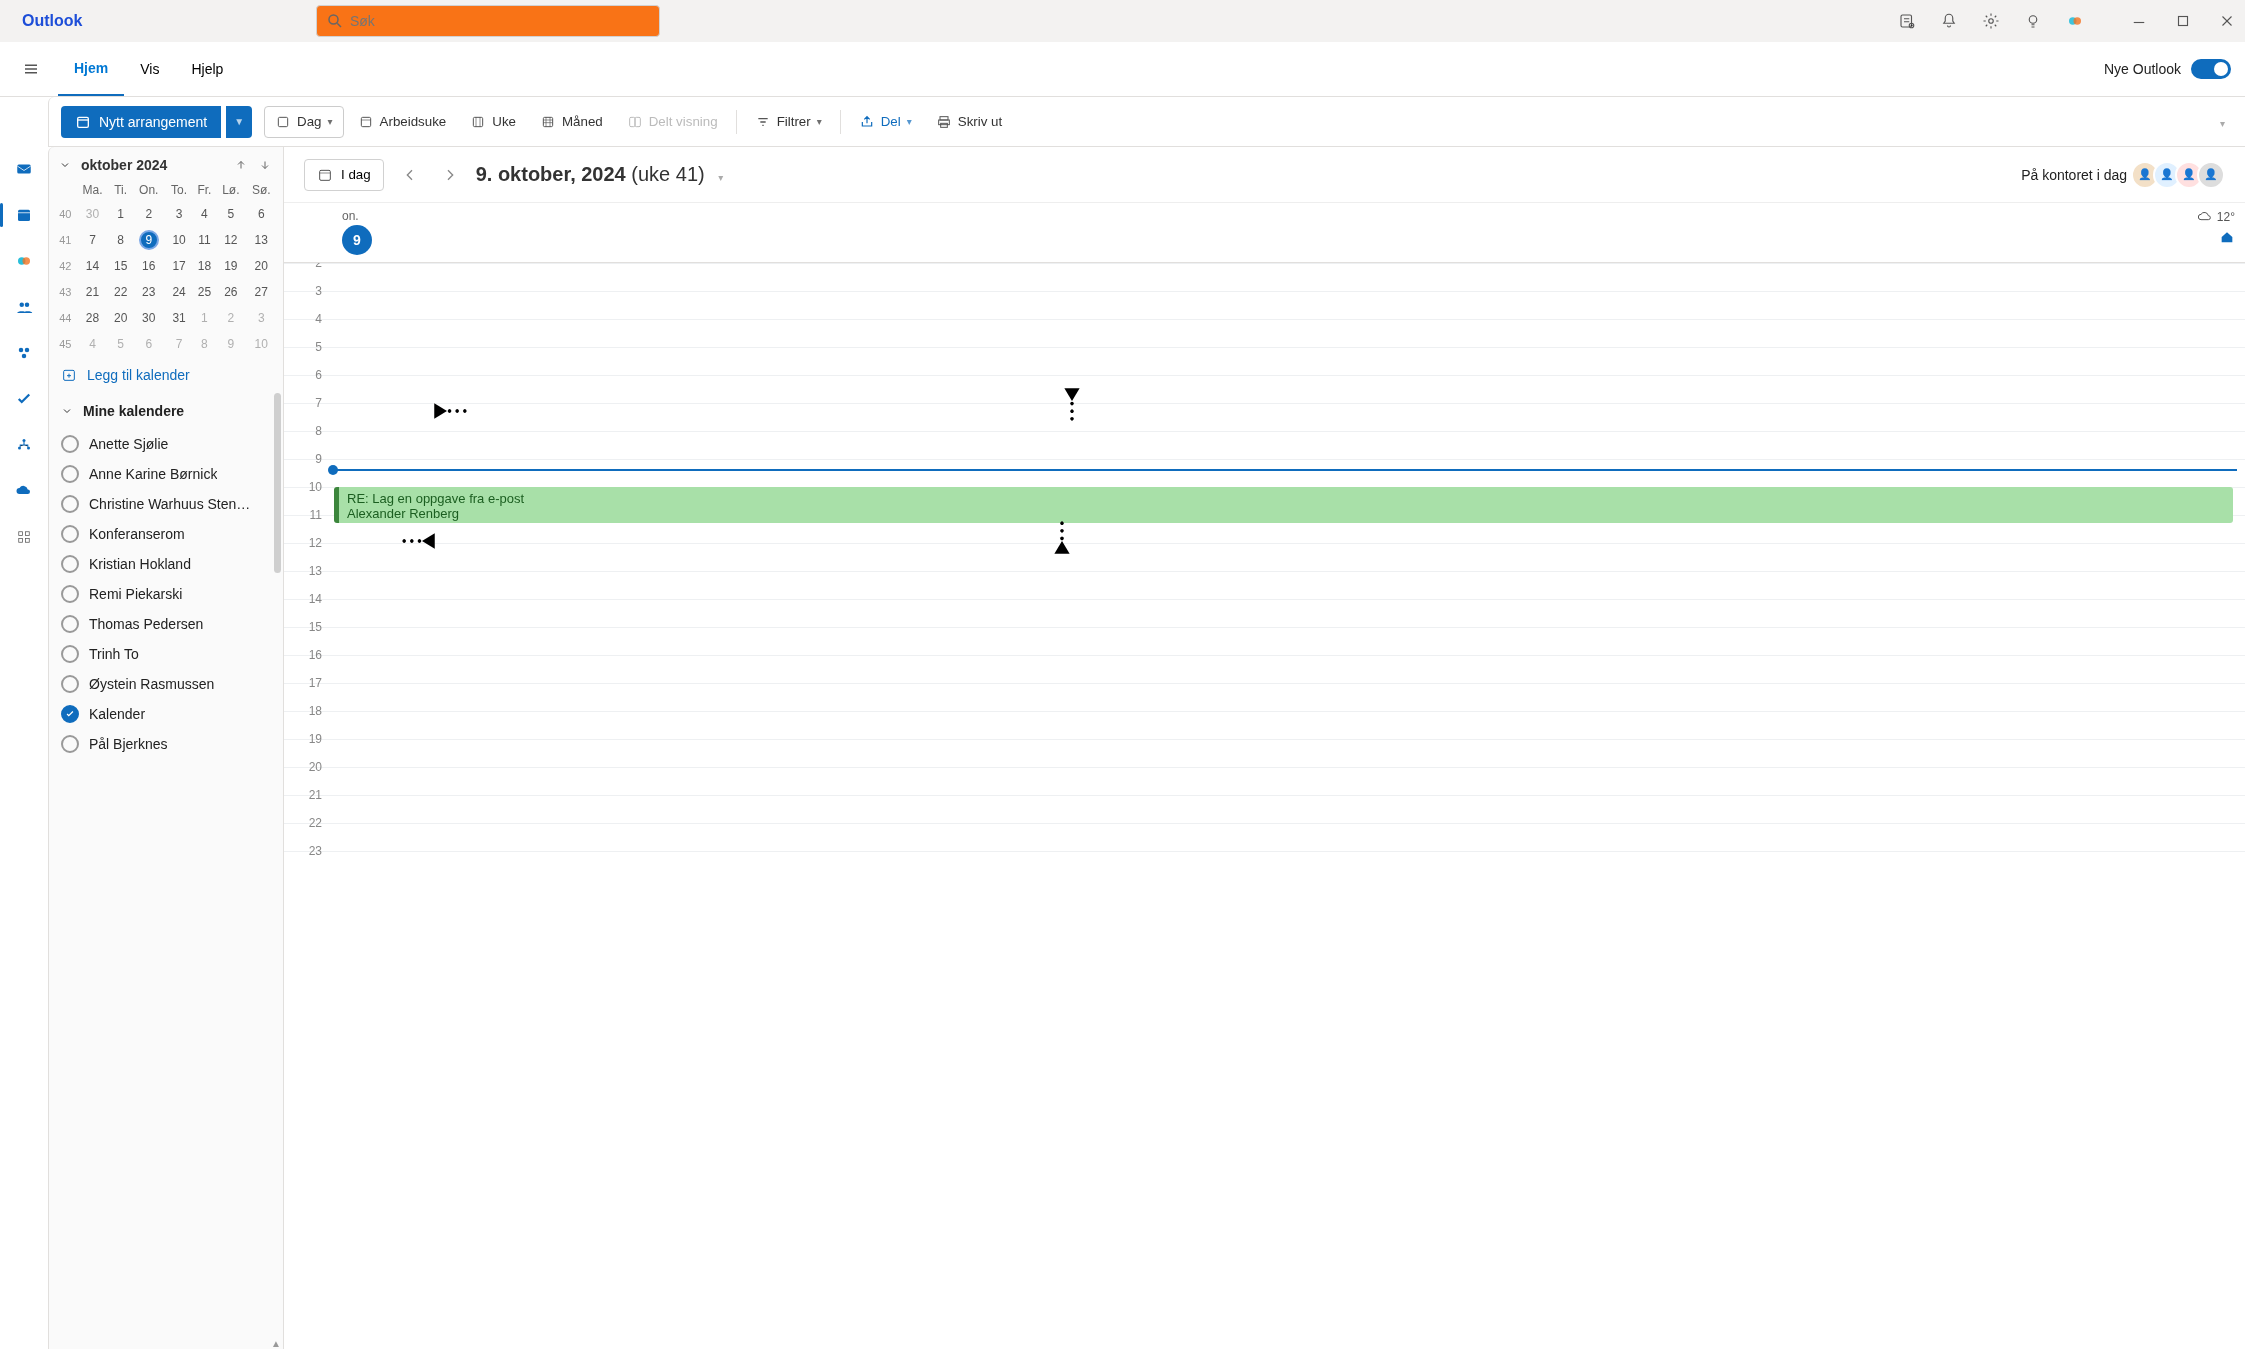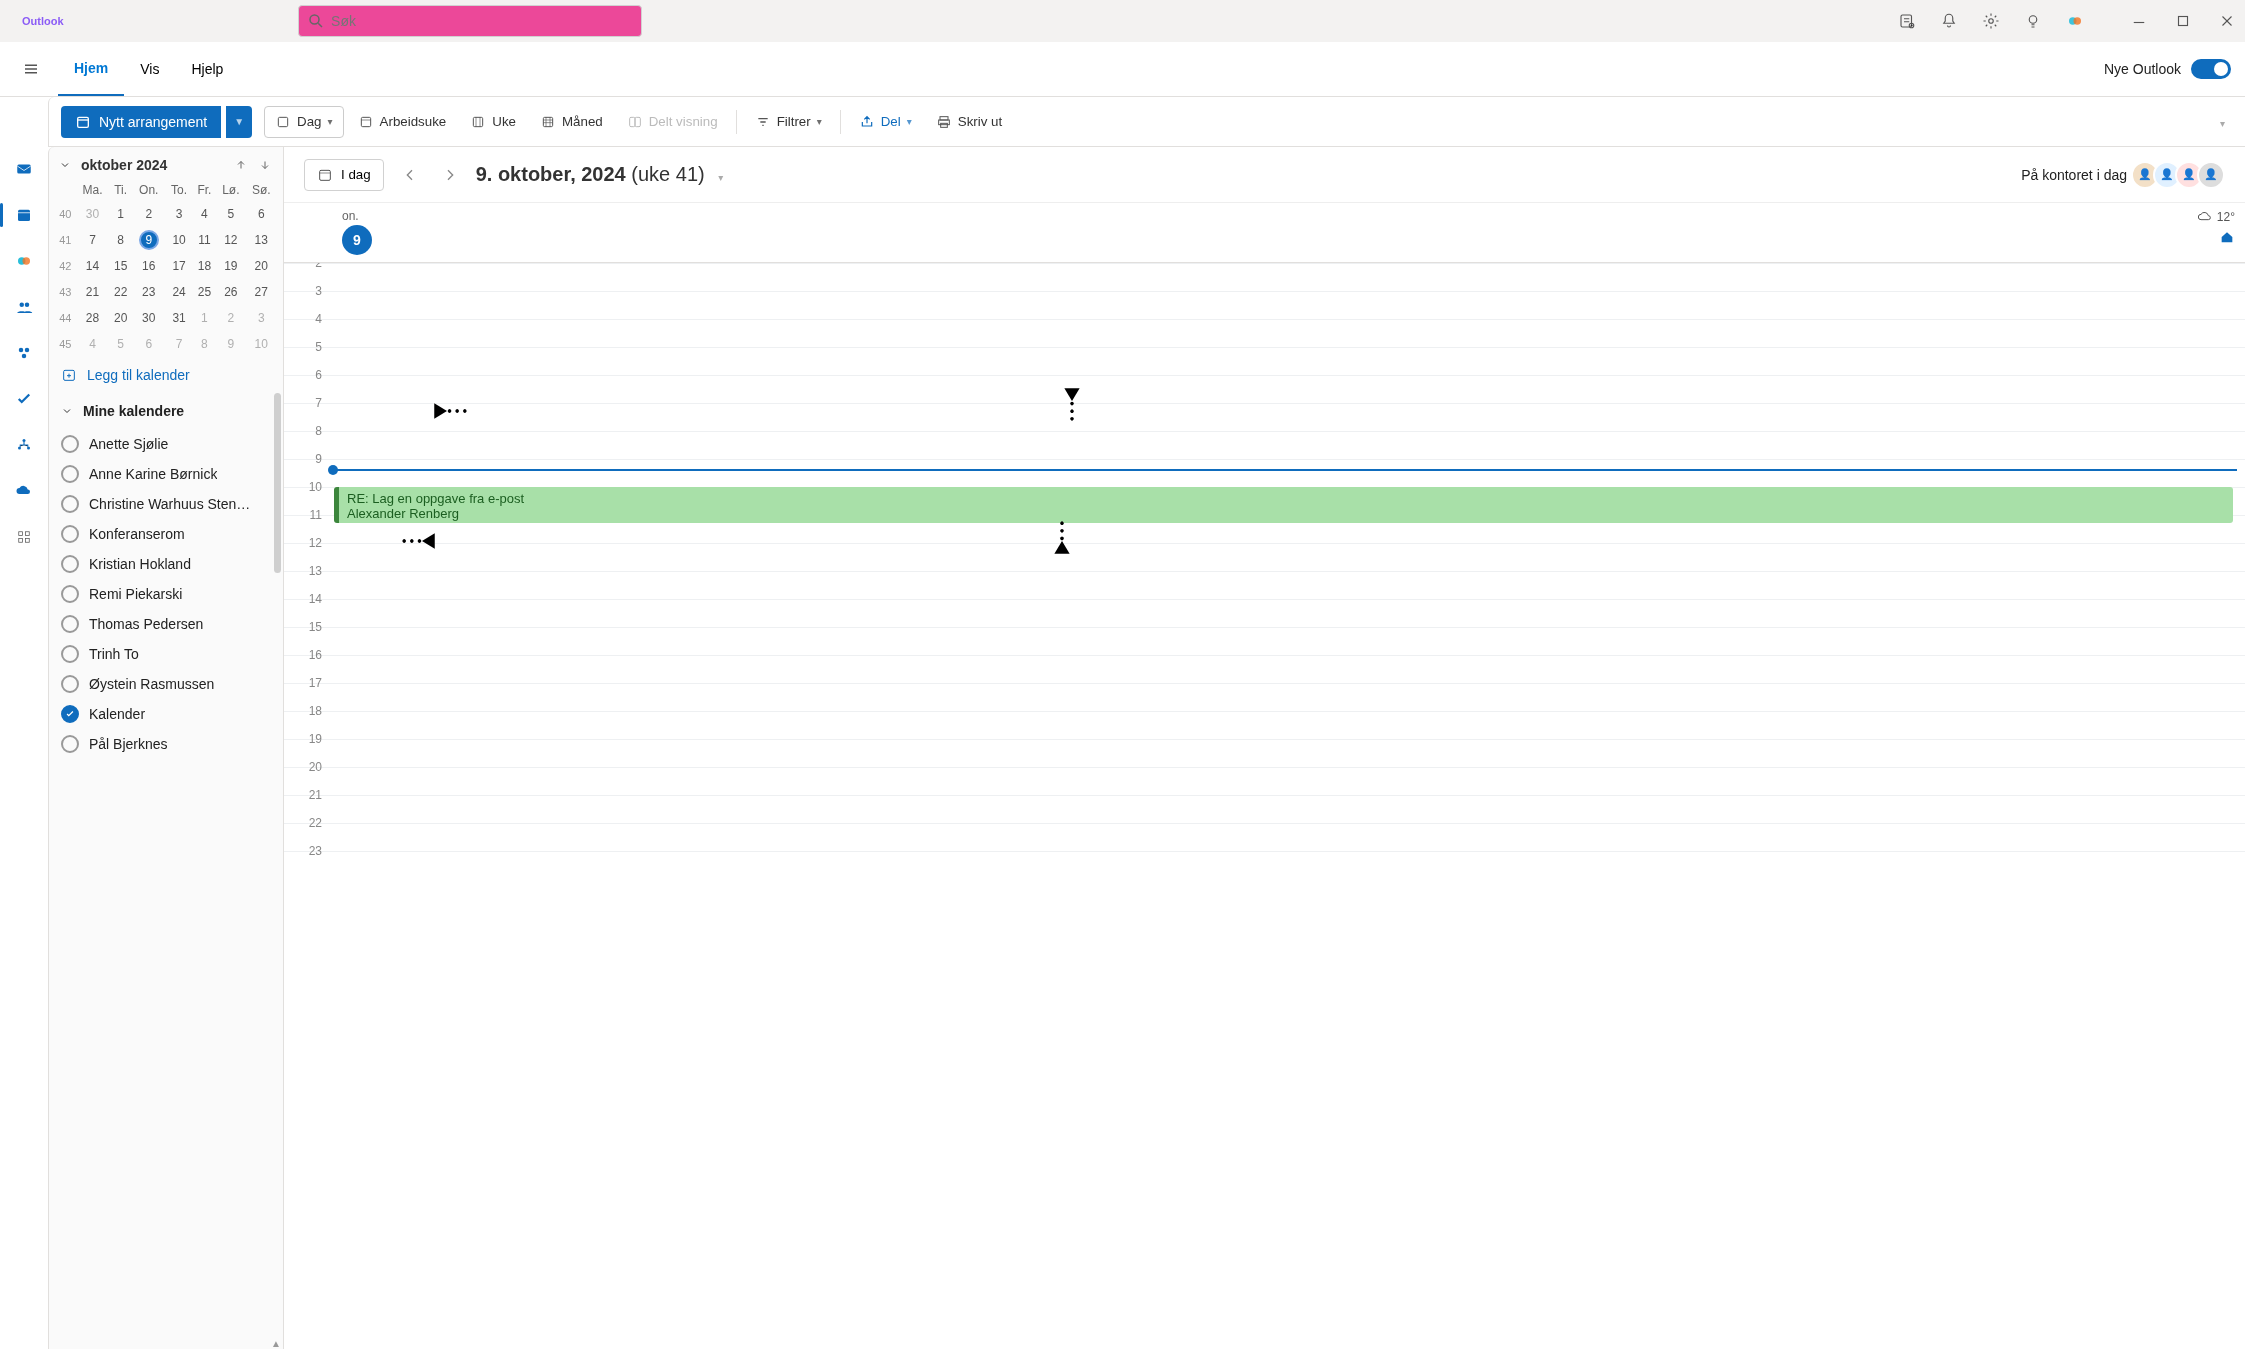--- a/index.html
+++ b/index.html
@@ -1,22 +1,22 @@
 <!DOCTYPE html>
 <html><head>
 <meta charset="utf-8">
 <style>
 * { box-sizing: border-box; margin: 0; padding: 0; }
 body { font-family: "Segoe UI", Arial, sans-serif; font-size: 14px; background: #fff; color: #222; overflow: hidden; }
 
 
 .titlebar { display: flex; align-items: center; height: 42px; background: #f3f2f1; padding: 0 8px; }
-.app-name { color: #8b5cf6; font-weight: 600; font-size: 11px; padding: 0 14px; }
+.app-name { color: #1d4ed8; font-weight: 600; font-size: 16px; padding: 0 14px; }
 .search-wrap { margin-left: 220px; width: 344px; }
-.search-box { position: relative; display: flex; align-items: center; height: 32px; background: #ec4899; border: 1px solid #d1d1d1; border-radius: 4px; padding: 12px 8px; width: 100%; }
+.search-box { position: relative; display: flex; align-items: center; height: 32px; background: #f97316; border: 1px solid #d1d1d1; border-radius: 4px; padding: 12px 8px; width: 100%; }
 .search-box input { border: none; outline: none; width: 100%; font-size: 14px; background: transparent; margin-left: 6px; }
 .titlebar .icons { margin-left: auto; display: flex; align-items: center; gap: 22px; }
 .titlebar .win-controls { display: flex; gap: 24px; margin-left: 22px; }
 .titlebar .ico { width: 20px; height: 20px; display: inline-flex; align-items: center; justify-content: center; color: #555; cursor: pointer; }
 
 
 .tabs { display: flex; align-items: center; height: 55px; border-bottom: 1px solid #e1dfdd; padding-left: 58px; }
 .hamburger { position:absolute; left:10px; width:42px; display:flex; justify-content:center; }
 .tab { padding: 0 16px; height: 100%; display: flex; align-items: center; font-size: 14px; color: #000000; cursor: pointer; }
 .tab.active { color: #0078d4; font-weight: 600; border-bottom: 2px solid #0f6cbd; }

